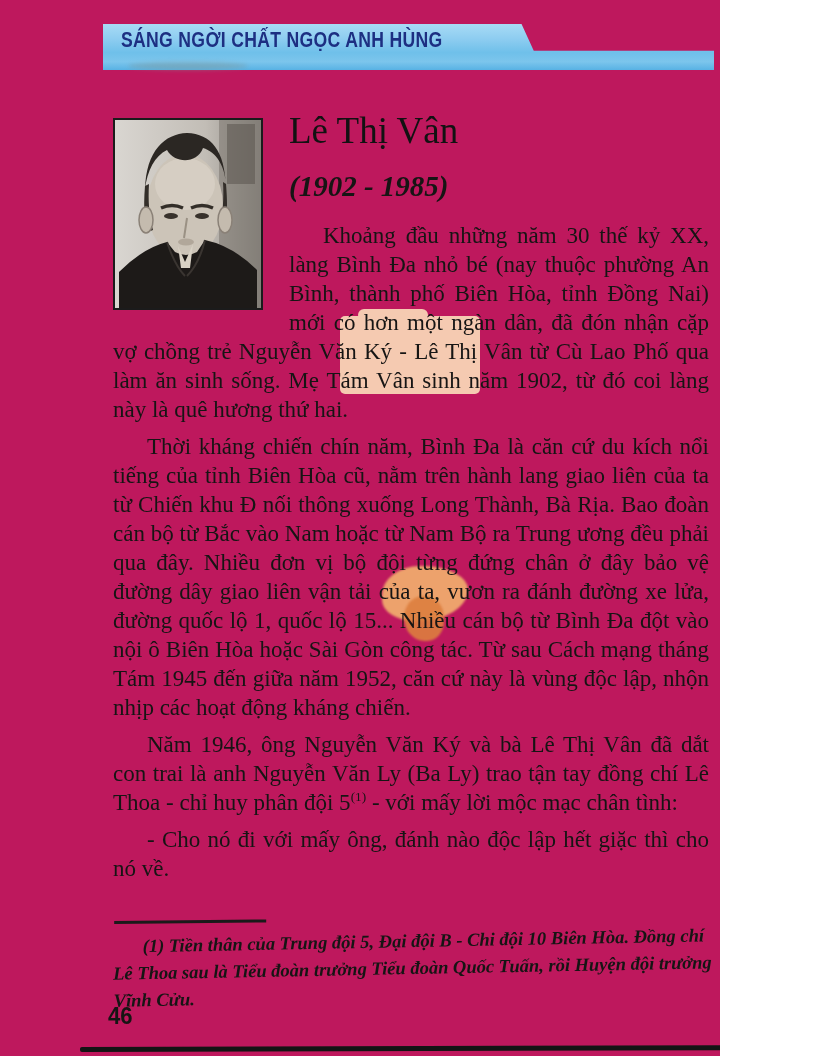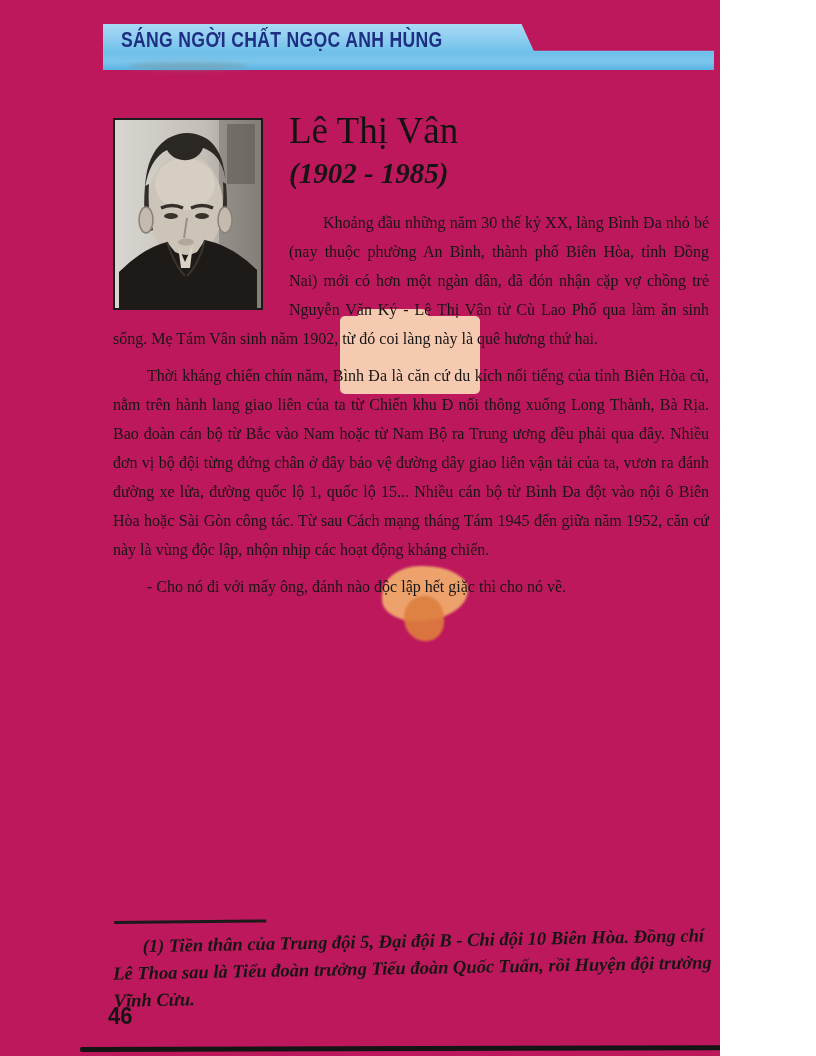--- a/index.html
+++ b/index.html
@@ -30,22 +30,22 @@
   .blob-dark{position:absolute;left:26%;top:38%;width:46%;height:58%;
     background:var(--stain-orange-dark,#dd7f3f);border-radius:50% 50% 45% 55%;
     filter:blur(1px);opacity:.9;}
 
   
   .content{position:absolute;left:113px;top:110px;width:596px;z-index:2;}
   .photo{float:left;width:150px;height:192px;margin:8px 26px 6px 0;padding:0;
     border:2px solid #1b1b1b;box-sizing:border-box;background:#cfcac3;}
   .photo svg{display:block;width:100%;height:100%;}
   h1.name{margin:0;font-weight:400;font-size:37px;line-height:1.15;color:#121212;font-family:Liberation Serif, serif;}
-  p.years{margin:4px 0 18px;font-style:italic;font-weight:700;font-size:29px;line-height:1.15;}
-  p.body-p{margin:0 0 8px;font-size:16px;line-height:29px;text-align:justify;
+  p.years{margin:17px 0 18px;font-style:italic;font-weight:700;font-size:29px;line-height:1.15;}
+  p.body-p{margin:0 0 8px;font-size:23px;line-height:29px;text-align:justify;
     text-indent:34px;}
   p.body-p sup{font-size:.58em;line-height:0;}
 
   
   .footnote-wrap{position:absolute;left:113px;top:916px;width:602px;z-index:2;
     transform:rotate(-1.1deg);}
   .footnote-rule{width:152px;height:3px;background:#1a1a1a;margin:0 0 9px 2px;
     transform:rotate(.5deg);}
   p.footnote{margin:0;font-style:italic;font-weight:600;font-size:18.5px;
     line-height:1.45;text-indent:30px;}
@@ -117,20 +117,21 @@
         <path d="M52,122 Q60,146 70,156" fill="none" stroke="#3a3531" stroke-width="2"></path>
         <path d="M90,120 Q84,144 72,156" fill="none" stroke="#3a3531" stroke-width="2"></path>
       </svg>
     </figure>
 
     <h1 class="name">Lê Thị Vân</h1>
     <p class="years">(1902 - 1985)</p>
 
     <p class="body-p">Khoảng đầu những năm 30 thế kỷ XX, làng Bình Đa nhỏ bé (nay thuộc phường An Bình, thành phố Biên Hòa, tỉnh Đồng Nai) mới có hơn một ngàn dân, đã đón nhận cặp vợ chồng trẻ Nguyễn Văn Ký - Lê Thị Vân từ Cù Lao Phố qua làm ăn sinh sống. Mẹ Tám Vân sinh năm 1902, từ đó coi làng này là quê hương thứ hai.</p>
     <p class="body-p">Thời kháng chiến chín năm, Bình Đa là căn cứ du kích nổi tiếng của tỉnh Biên Hòa cũ, nằm trên hành lang giao liên của ta từ Chiến khu Đ nối thông xuống Long Thành, Bà Rịa. Bao đoàn cán bộ từ Bắc vào Nam hoặc từ Nam Bộ ra Trung ương đều phải qua đây. Nhiều đơn vị bộ đội từng đứng chân ở đây bảo vệ đường dây giao liên vận tải của ta, vươn ra đánh đường xe lửa, đường quốc lộ 1, quốc lộ 15... Nhiều cán bộ từ Bình Đa đột vào nội ô Biên Hòa hoặc Sài Gòn công tác. Từ sau Cách mạng tháng Tám 1945 đến giữa năm 1952, căn cứ này là vùng độc lập, nhộn nhịp các hoạt động kháng chiến.</p>
+    <p class="body-p"><span>Năm 1946, ông Nguyễn Văn Ký và bà Lê Thị Vân đã dắt con trai là anh Nguyễn Văn Ly (Ba Ly) trao tận tay đồng chí Lê Thoa - chỉ huy phân đội 5</span><sup>(1)</sup><span> - với mấy lời mộc mạc chân tình:</span></p>
     <p class="body-p">- Cho nó đi với mấy ông, đánh nào độc lập hết giặc thì cho nó về.</p>
 
   </article>
 
   <footer class="footnote-wrap">
     <div class="footnote-rule"></div>
     <p class="footnote">(1) Tiền thân của Trung đội 5, Đại đội B - Chi đội 10 Biên Hòa. Đồng chí Lê Thoa sau là Tiểu đoàn trưởng Tiểu đoàn Quốc Tuấn, rồi Huyện đội trưởng Vĩnh Cửu.</p>
   </footer>
 
   <div class="page-number">46</div>

